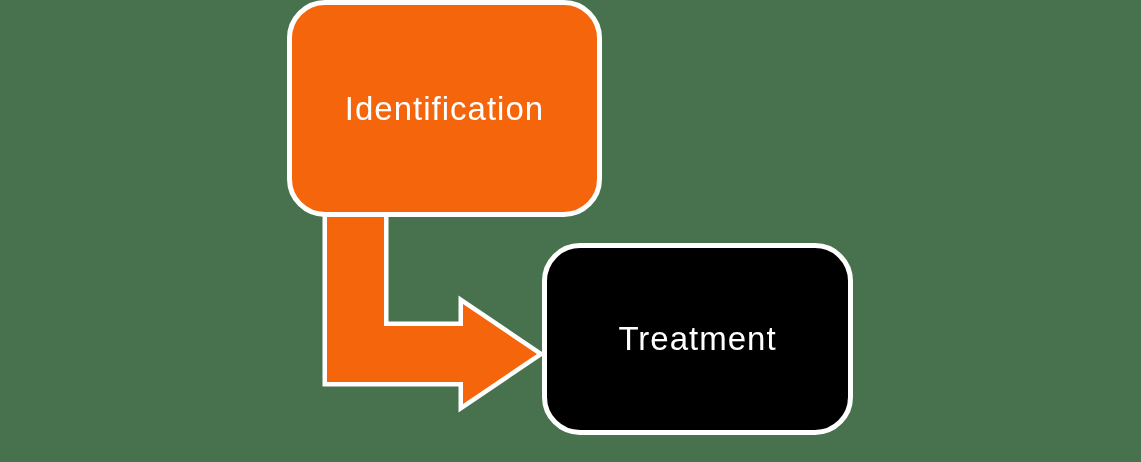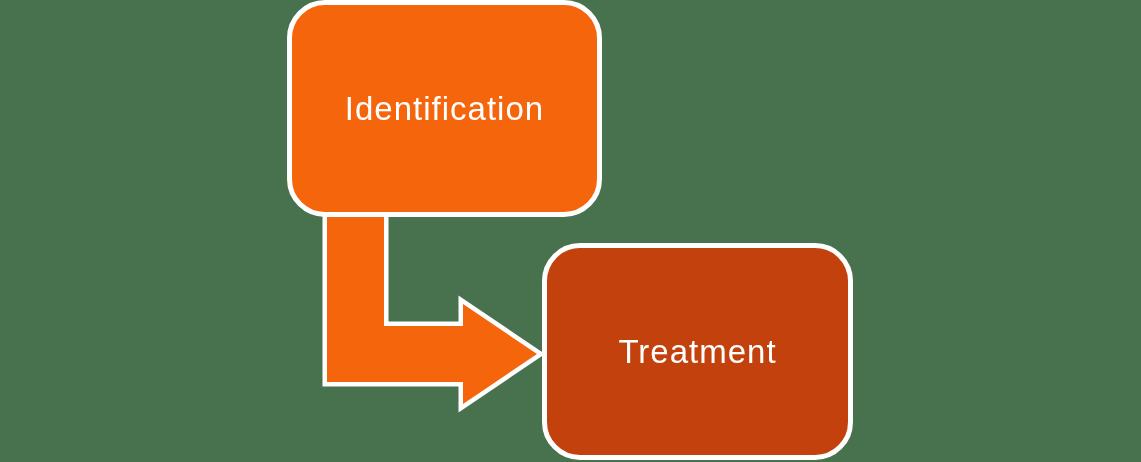--- a/index.html
+++ b/index.html
@@ -38,22 +38,22 @@
     top: 0px;
     width: 315px;
     height: 217px;
     background: #F4650C;
     text-align: right;
   }
   .node-treatment {
     left: 542px;
     top: 243px;
     width: 311px;
-    height: 217px;
-    background: #c2410c;
+    height: 192px;
+    background: #000000;
   }
   .node-label {
     color: #FFFFFF;
     font-size: 33px;
     font-weight: 400;
     letter-spacing: 1px;
     white-space: nowrap;
     user-select: none;
   }
 </style>

